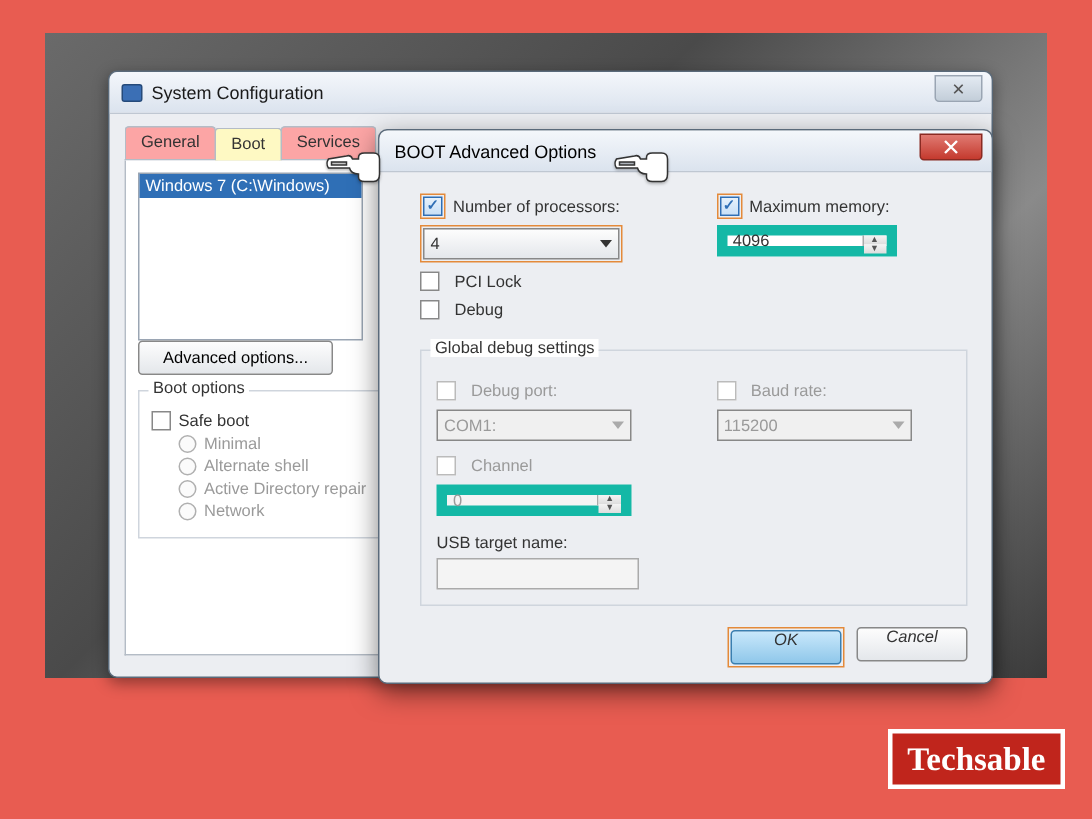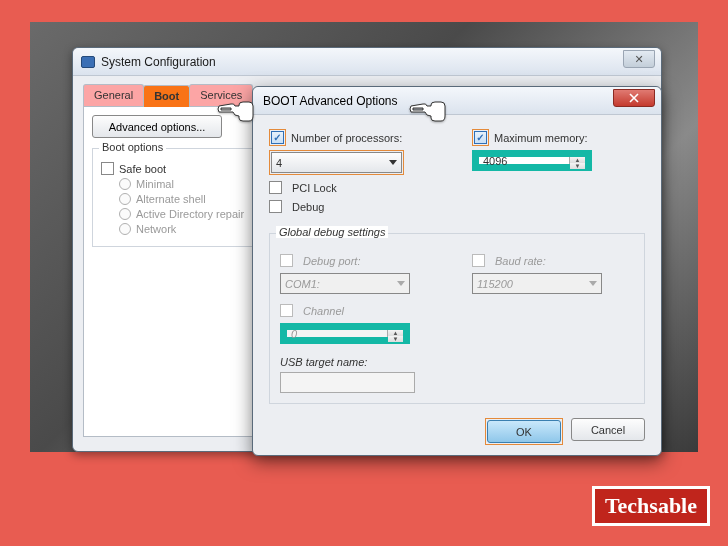--- a/index.html
+++ b/index.html
@@ -7,58 +7,58 @@
 .canvas { position: absolute; left: 30px; top: 22px; width: 668px; height: 430px; background: linear-gradient(135deg,#6a6a6a,#4a4a4a 40%,#8a8a8a 70%,#3a3a3a); }
 
 
 .win-sysconfig { position: absolute; left: 42px; top: 25px; width: 590px; height: 405px; background: #eceef2; border: 1px solid #5a6a7a; border-radius: 6px; box-shadow: 0 3px 10px rgba(0,0,0,0.4); }
 .win-titlebar { height: 28px; background: linear-gradient(to bottom,#f4f7fb,#dbe3ee); border-bottom: 1px solid #bfc7d2; border-radius: 6px 6px 0 0; display: flex; align-items: center; padding: 0 8px; font-size: 12px; color: #1a1a1a; }
 .win-icon { width: 14px; height: 12px; background: #3b6fb5; border: 1px solid #254a7a; margin-right: 6px; border-radius: 2px; }
 .win-close-group { position: absolute; right: 6px; top: 2px; width: 32px; height: 18px; border: 1px solid #9aa5b3; border-radius: 0 0 3px 3px; background: linear-gradient(to bottom,#e3eaf2,#c3ced9); display: flex; align-items: center; justify-content: center; font-size: 11px; color: #555; }
 .win-body { padding: 8px 10px; }
 .tabstrip { display: flex; border-bottom: 1px solid #b4bcc6; margin-bottom: 0; }
 .tab { font-size: 11px; padding: 4px 10px; border: 1px solid #b4bcc6; border-bottom: none; background: #fca5a5; margin-right: -1px; border-radius: 3px 3px 0 0; color: #333; }
-.tab.active { background: #f97316; position: relative; top: 1px; padding-bottom: 5px; font-weight: bold; }
+.tab.active { background: #fef9c3; position: relative; top: 1px; padding-bottom: 5px; }
 .tabcontent { border: 1px solid #b4bcc6; border-top: none; background: #fff; padding: 8px; height: 330px; }
 .os-list { width: 150px; height: 112px; border: 1px solid #9aa5b3; background: #fff; }
 .os-item { background: #2f6fb6; color: #fff; font-size: 11px; padding: 2px 4px; }
 .adv-btn { margin-top: 0; width: 130px; height: 23px; font-size: 11px; border: 1px solid #888; background: linear-gradient(to bottom,#fdfdfd,#e4e7eb); border-radius: 3px; }
 .boot-options { margin-top: 10px; border: 1px solid #cfd5dd; padding: 10px 8px 8px; position: relative; width: 170px; }
 .group-label { position: absolute; top: -8px; left: 6px; background: #fff; font-size: 11px; padding: 0 3px; color: #333; }
 .chk-row { display: flex; align-items: center; font-size: 11px; color: #333; margin: 3px 0; }
 .chk { width: 13px; height: 13px; border: 1px solid #888; margin-right: 5px; background: #fff; }
 .radio-row { display: flex; align-items: center; font-size: 11px; color: #9a9a9a; margin: 3px 0 3px 18px; }
 .radio { width: 12px; height: 12px; border: 1px solid #b0b0b0; border-radius: 50%; margin-right: 5px; background: #fbfbfb; }
 
 
 .win-advopt { position: absolute; left: 222px; top: 64px; width: 410px; height: 370px; background: #eceef2; border: 1px solid #5a6a7a; border-radius: 6px; box-shadow: 0 6px 18px rgba(0,0,0,0.5); }
 .adv-titlebar { height: 28px; background: linear-gradient(to bottom,#f4f7fb,#dbe3ee); border-bottom: 1px solid #bfc7d2; border-radius: 6px 6px 0 0; display: flex; align-items: center; padding: 0 10px; font-size: 12px; }
 .close-btn { position: absolute; right: 6px; top: 2px; width: 42px; height: 18px; background: linear-gradient(to bottom,#e07a72,#c43a2e); border: 1px solid #8a2a22; border-radius: 0 0 3px 3px; display: flex; align-items: center; justify-content: center; }
 .close-btn svg { width: 10px; height: 10px; }
-.adv-body { padding: 14px 16px; font-size: 11px; color: #333; }
+.adv-body { padding: 14px 16px; font-size: 11px; color: #333; margin-left: 11px; }
 .row { display: flex; gap: 30px; }
 .col { flex: 1; }
 .chk-highlight { border: 1.5px solid #e48a3a; padding: 1px; display: inline-flex; }
 .chk-on { width: 13px; height: 13px; border: 1px solid #2f6fb6; background: linear-gradient(to bottom,#e6f1fb,#c9e0f7); display: flex; align-items: center; justify-content: center; }
 .chk-on::after { content: "✓"; font-size: 10px; color: #2f6fb6; font-weight: bold; line-height: 1; }
 .num-input-wrap { border: 1.5px solid #e48a3a; padding: 1px; width: 135px; margin-top: 4px; }
 .combo { width: 100%; height: 21px; border: 1px solid #888; background: linear-gradient(to bottom,#fdfdfd,#e4e7eb); display: flex; align-items: center; justify-content: space-between; padding: 0 4px; font-size: 11px; }
 .combo-arrow { width: 0; height: 0; border-left: 4px solid transparent; border-right: 4px solid transparent; border-top: 5px solid #333; }
 .spinner { width: 120px; height: 21px; border: 7px solid #14b8a6; background: #fff; display: flex; align-items: center; margin-top: 4px; }
 .spinner-val { flex: 1; padding: 0 4px; font-size: 11px; }
 .spinner-btns { width: 16px; height: 100%; border-left: 1px solid #aaa; display: flex; flex-direction: column; }
 .spinner-btns div { flex:1; background: linear-gradient(to bottom,#f4f4f4,#ddd); display:flex; align-items:center; justify-content:center; font-size:6px; color:#555; }
 .plain-chk-row { display:flex; align-items:center; gap:5px; margin:6px 0; }
-.group2 { margin-top: 14px; border:1px solid #cfd5dd; padding: 14px 10px 10px; position:relative;font-style:italic; }
+.group2 { margin-top: 14px; border:1px solid #cfd5dd; padding: 14px 10px 10px; position:relative; }
 .disabled { color:#9a9a9a; }
 .combo.disabled { color:#9a9a9a; background:#f0f0f0; }
 .combo.disabled .combo-arrow { border-top-color:#aaa; }
 .textfield { width: 135px; height: 21px; border: 1px solid #aaa; background: #f4f4f4; margin-top:4px; }
 .dlg-buttons { display:flex; gap:8px; justify-content:flex-end; margin-top: 14px; }
-.btn { width: 74px; height: 23px; font-size: 11px; border: 1px solid #888; background: linear-gradient(to bottom,#fdfdfd,#e4e7eb); border-radius:3px; display:flex; align-items:center; justify-content:center; }
+.btn { width: 74px; height: 23px; font-size: 11px; border: 1px solid #888; background: linear-gradient(to bottom,#fdfdfd,#e4e7eb); border-radius:3px; display:flex; justify-content:center;font-style:italic; }
 .btn.ok-wrap { border:1.5px solid #e48a3a; padding:1px; width:auto; height:auto; background:none; border-radius:0; }
 .btn.ok { background: linear-gradient(to bottom,#c9e8fb,#8fc7ea); border:1px solid #3a7fb0; }
 
 
 .pointer { position:absolute; width:40px; height:28px; }
 .pointer svg { width:100%; height:100%; filter: drop-shadow(0 1px 1px rgba(0,0,0,0.3)); }
 
 
 .watermark { position:absolute; right:18px; bottom:20px; background:#c0251c; border:3px solid #fff; padding:4px 10px; color:#fff; font-family: Georgia, "Times New Roman", serif; font-weight:bold; font-size:22px; }
 </style>
@@ -73,20 +73,23 @@
       <span>System Configuration</span>
       <div class="win-close-group">✕</div>
     </div>
     <div class="win-body">
       <div class="tabstrip">
         <div class="tab">General</div>
         <div class="tab active">Boot</div>
         <div class="tab">Services</div>
       </div>
       <div class="tabcontent">
+        <div class="os-list">
+          <div class="os-item">Windows 7 (C:\Windows)</div>
+        </div>
         <button class="adv-btn">Advanced options...</button>
         <div class="boot-options">
           <span class="group-label">Boot options</span>
           <div class="chk-row">
             <span class="chk"></span>
             <span>Safe boot</span>
           </div>
           <div class="radio-row">
               <span class="radio"></span>
               <span>Minimal</span>

